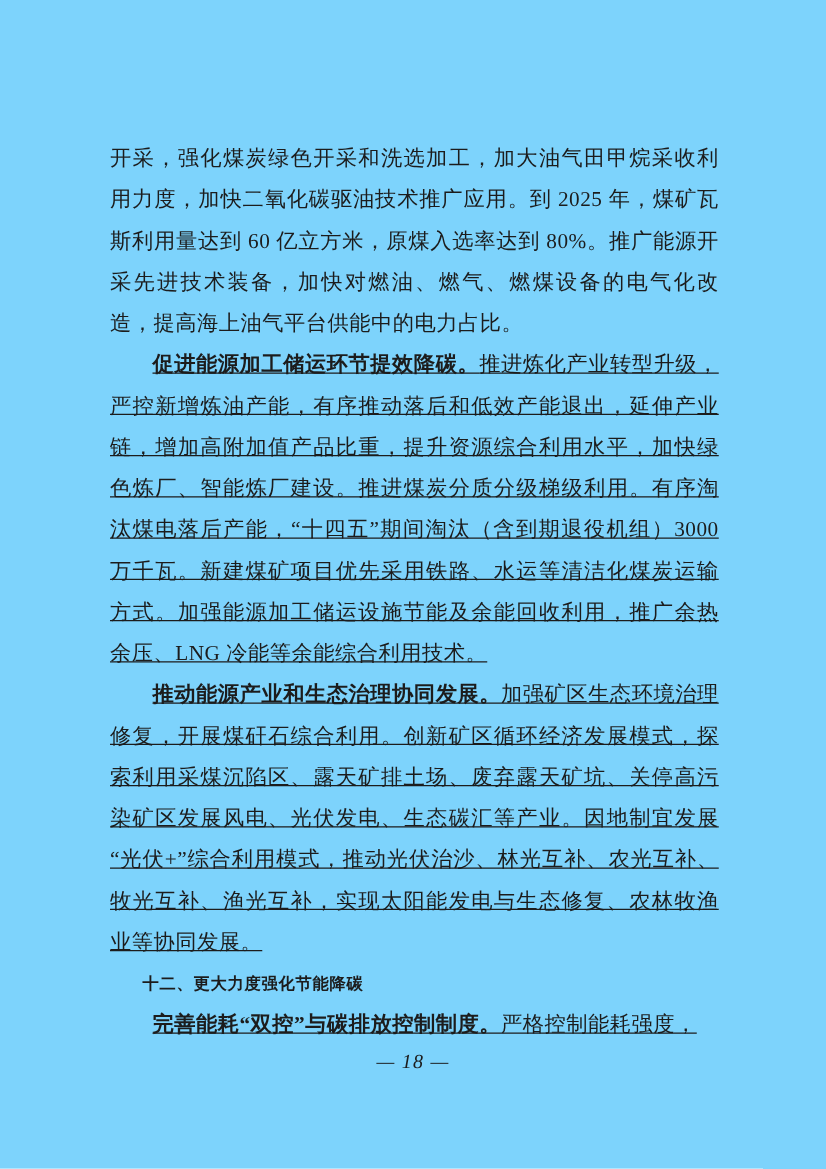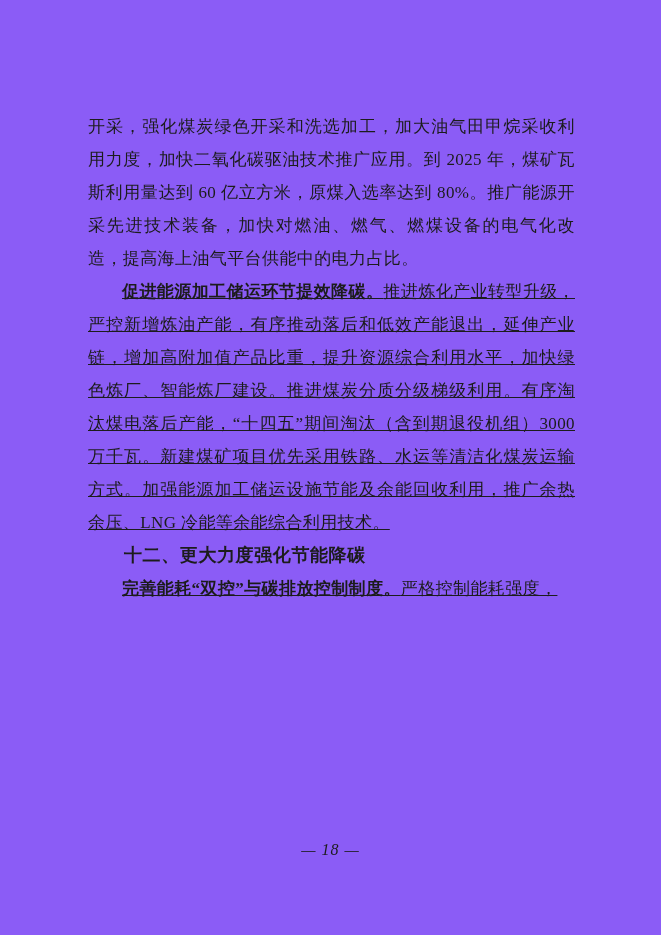--- a/index.html
+++ b/index.html
@@ -4,21 +4,21 @@
 <style>
   html, body {
     margin: 0;
     padding: 0;
     background: #ffffff;
   }
   .page {
     position: relative;
     width: 661px;
     height: 935px;
-    background: #8b5cf6;
+    background: #7dd3fc;
     overflow: hidden;
     font-family: "Liberation Serif", "DejaVu Serif", serif;
     color: #1c1c1c;
   }
   .content {
     position: absolute;
     left: 88px;
     top: 110px;
     width: 487px;
   }
@@ -34,21 +34,21 @@
   .para.indent {
     text-indent: 2em;
     text-decoration: underline;
   }
   .para .lead {
     font-weight: 700;
   }
   .section-heading {
     margin: 0;
     font-family: "Liberation Sans", "DejaVu Sans", sans-serif;
-    font-size: 18px;
+    font-size: 13px;
     line-height: 33px;
     letter-spacing: 0.6px;
     font-weight: 700;
     text-indent: 2em;
   }
   .page-number {
     position: absolute;
     left: 0;
     right: 0;
     top: 838px;
@@ -63,20 +63,21 @@
 </head>
 <body>
 
 <div class="page">
   <div class="content">
 
     <p class="para"><span class="lead"></span><span>开采，强化煤炭绿色开采和洗选加工，加大油气田甲烷采收利用力度，加快二氧化碳驱油技术推广应用。到 2025 年，煤矿瓦斯利用量达到 60 亿立方米，原煤入选率达到 80%。推广能源开采先进技术装备，加快对燃油、燃气、燃煤设备的电气化改造，提高海上油气平台供能中的电力占比。</span></p>
 
     <p class="para indent"><span class="lead">促进能源加工储运环节提效降碳。</span><span>推进炼化产业转型升级，严控新增炼油产能，有序推动落后和低效产能退出，延伸产业链，增加高附加值产品比重，提升资源综合利用水平，加快绿色炼厂、智能炼厂建设。推进煤炭分质分级梯级利用。有序淘汰煤电落后产能，“十四五”期间淘汰（含到期退役机组）3000 万千瓦。新建煤矿项目优先采用铁路、水运等清洁化煤炭运输方式。加强能源加工储运设施节能及余能回收利用，推广余热余压、LNG 冷能等余能综合利用技术。</span></p>
 
+    <p class="para indent"><span class="lead">推动能源产业和生态治理协同发展。</span><span>加强矿区生态环境治理修复，开展煤矸石综合利用。创新矿区循环经济发展模式，探索利用采煤沉陷区、露天矿排土场、废弃露天矿坑、关停高污染矿区发展风电、光伏发电、生态碳汇等产业。因地制宜发展“光伏+”综合利用模式，推动光伏治沙、林光互补、农光互补、牧光互补、渔光互补，实现太阳能发电与生态修复、农林牧渔业等协同发展。</span></p>
 
     <h2 class="section-heading">十二、更大力度强化节能降碳</h2>
 
     <p class="para indent"><span class="lead">完善能耗“双控”与碳排放控制制度。</span><span>严格控制能耗强度，</span></p>
 
   </div>
 
   <div class="page-number">— 18 —</div>
 </div>
 

